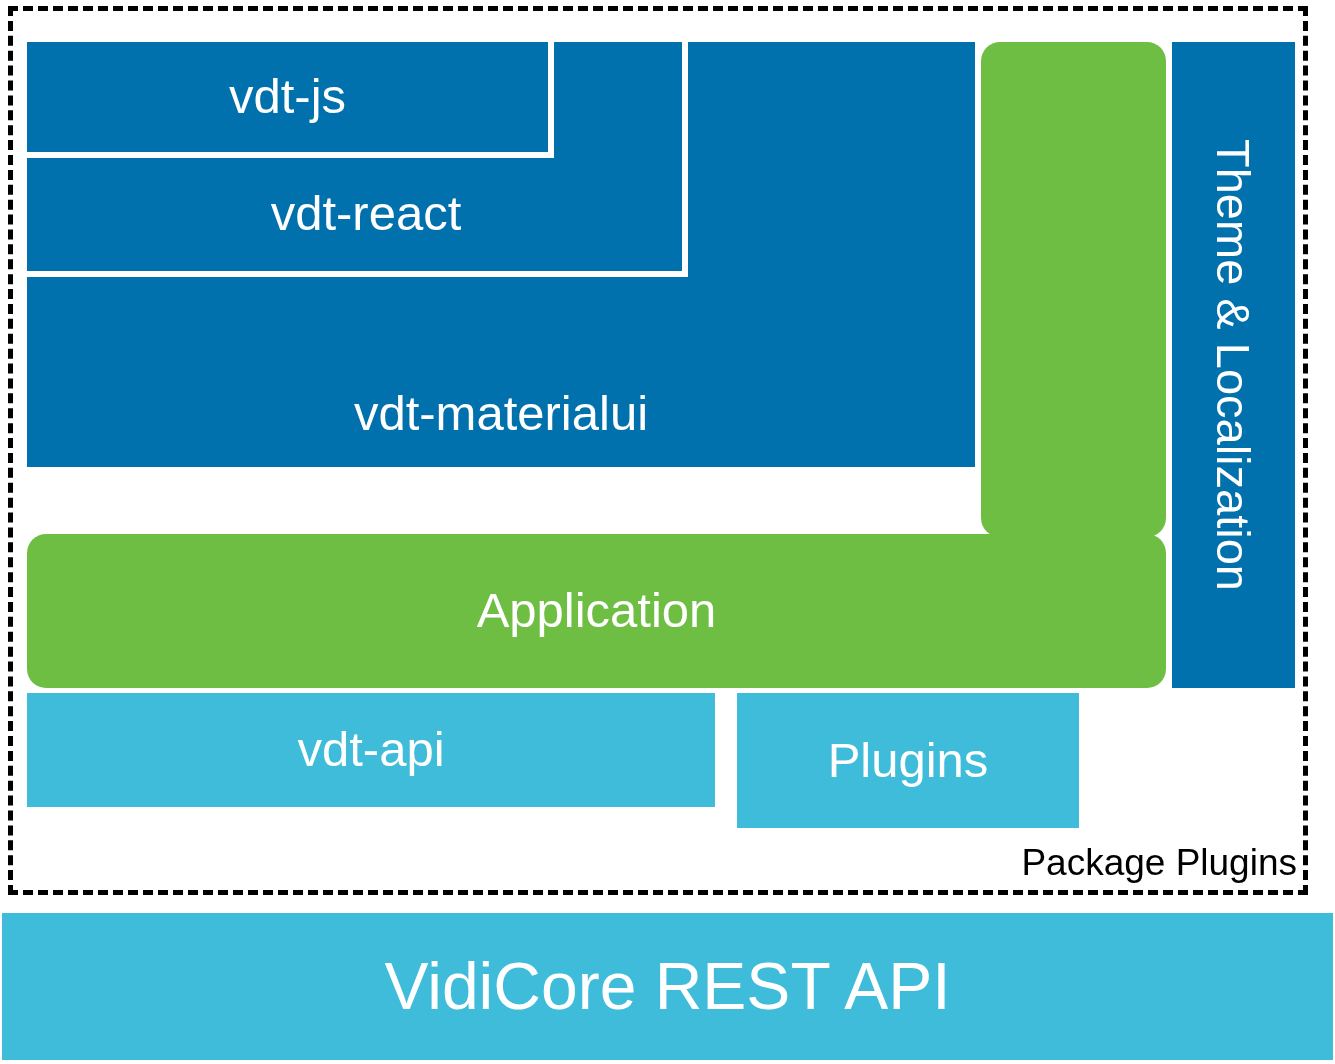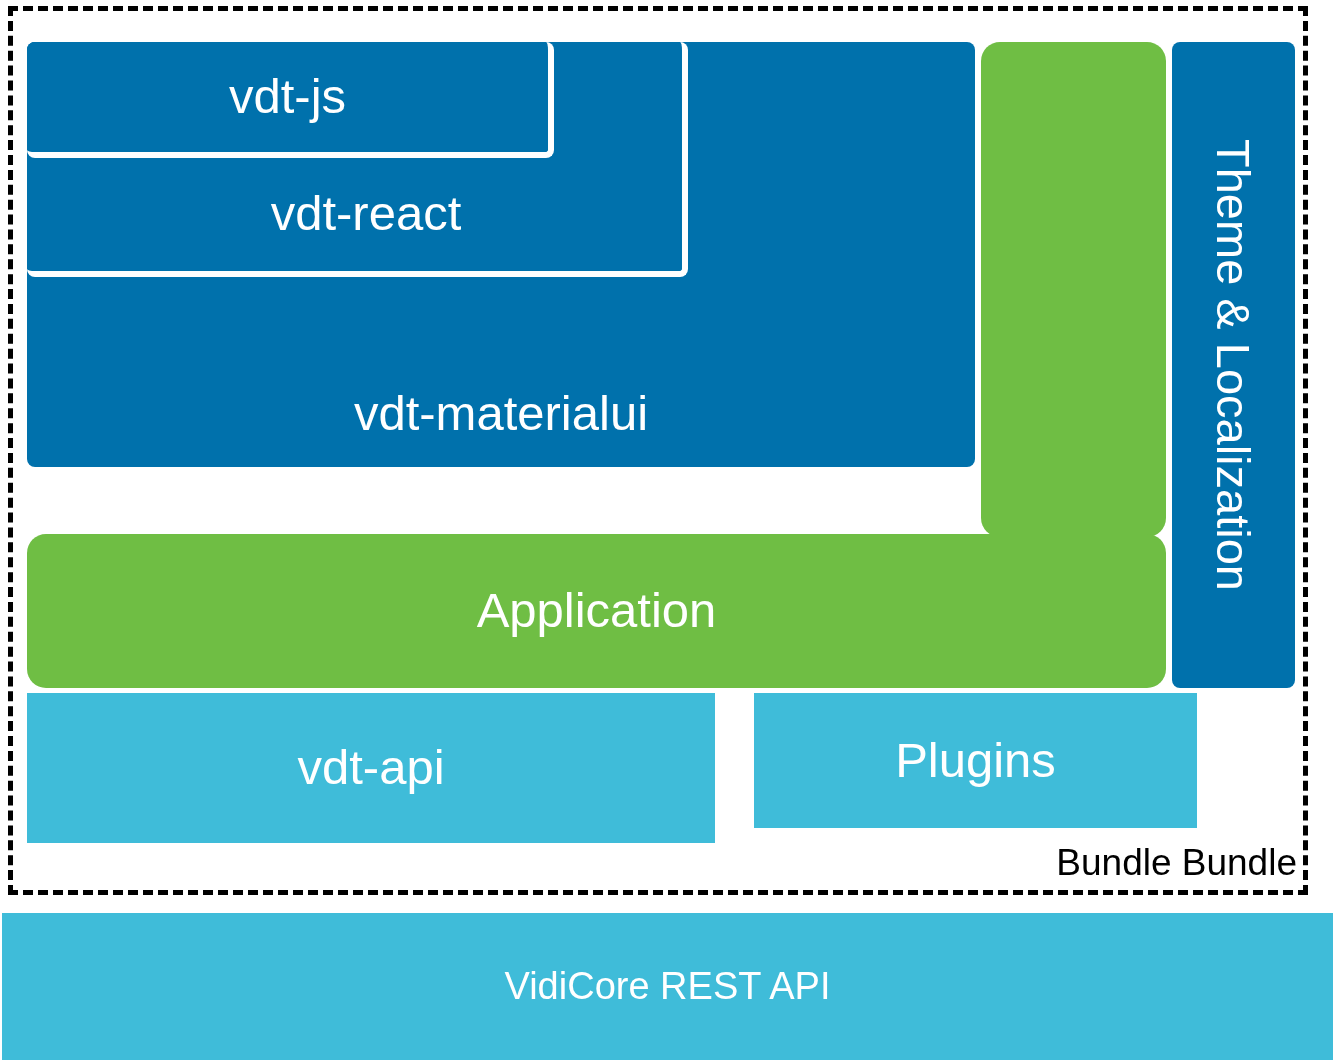--- a/index.html
+++ b/index.html
@@ -15,21 +15,21 @@
   .block {
     position: absolute;
     display: flex;
     align-items: center;
     justify-content: center;
     color: var(--label-light, #ffffff);
     font-size: 49px;
     line-height: 1.1;
     white-space: nowrap;
   }
-  .dark  { background: var(--dark-blue, #0071AC); border-radius: 8px; }
+  .dark  { background: var(--dark-blue, #0071AC); }
   .green { background: var(--green, #6FBE44); border-radius: 19px; }
   .cyan  { background: var(--cyan, #3FBCD9); }
 
   #dashed-box {
     left: 8px; top: 6px;
     width: 1300px; height: 889px;
     border: 5px dashed #000000;
     background: transparent;
   }
 
@@ -51,32 +51,32 @@
   
   #application-vertical { left: 981px; top: 42px; width: 185px; height: 495px; }
   #application-horizontal { left: 27px; top: 534px; width: 1139px; height: 154px; }
 
   #theme-localization { left: 1172px; top: 42px; width: 123px; height: 646px; font-size: 47px; }
   #theme-localization .vtext {
     writing-mode: vertical-rl;
     text-orientation: mixed;
   }
 
-  #vdt-api  { left: 27px;  top: 693px; width: 688px; height: 150px; }
-  #plugins  { left: 737px; top: 693px; width: 443px; height: 135px; margin-left: 17px; }
+  #vdt-api  { left: 27px;  top: 693px; width: 688px; height: 114px; }
+  #plugins  { left: 737px; top: 693px; width: 342px; height: 135px; }
 
   #package-bundle-label {
     right: 38px; top: 842px;
     font-size: 37px;
     color: var(--label-dark, #000000);
   }
 
   #vidicore {
     left: 2px; top: 913px; width: 1331px; height: 147px;
-    font-size: 38px;
+    font-size: 66px;
   }
 </style>
 </head>
 <body>
 
 <div id="dashed-box" class="abs"></div>
 
 <div id="vdt-materialui" class="block dark">
   <span>vdt-materialui</span>
 </div>
@@ -96,17 +96,17 @@
   <span class="vtext">Theme &amp; Localization</span>
 </div>
 
 <div id="vdt-api" class="block cyan">
   <span>vdt-api</span>
 </div>
 <div id="plugins" class="block cyan">
   <span>Plugins</span>
 </div>
 
-<div id="package-bundle-label" class="abs">Bundle Bundle</div>
+<div id="package-bundle-label" class="abs">Package Plugins</div>
 
 <div id="vidicore" class="block cyan">
   <span>VidiCore REST API</span>
 </div>
 
 </body></html>

